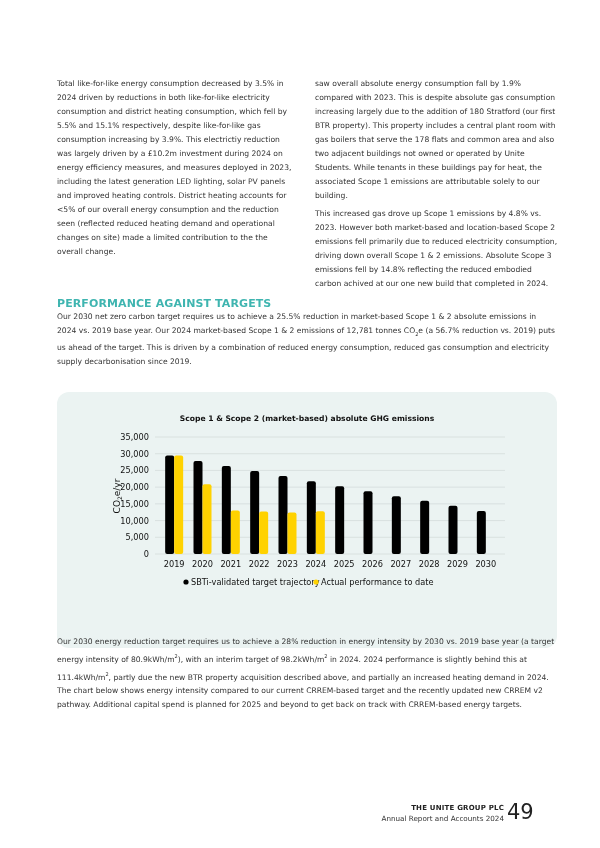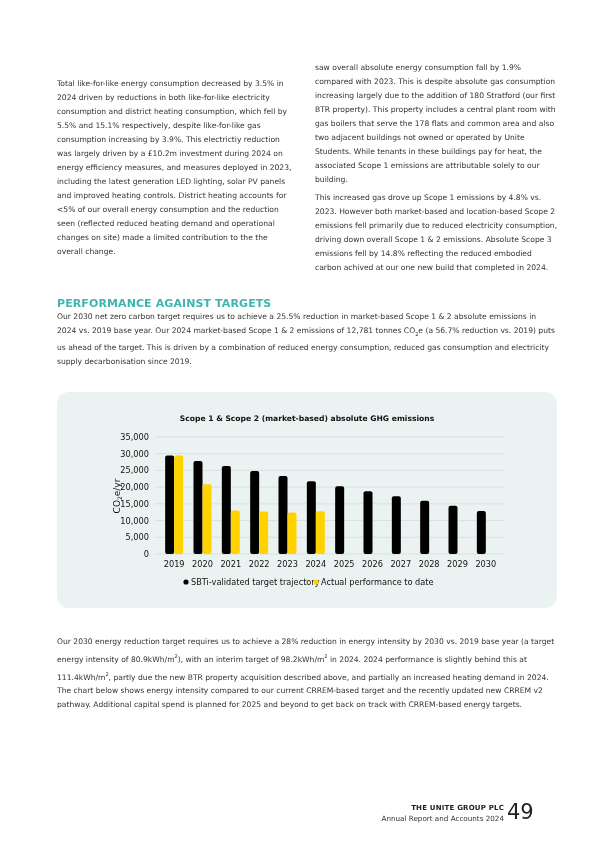--- a/index.html
+++ b/index.html
@@ -1,25 +1,25 @@
 <!DOCTYPE html>
 <html><head>
 <meta charset="utf-8">
 <style>
   html, body { margin: 0; padding: 0; background: #ffffff; }
   body { width: 600px; height: 848px; position: relative; overflow: hidden;
          font-family: "DejaVu Sans", sans-serif; color: #2a2a2a; }
   .para { position: absolute; font-size: 7.6px; line-height: 14px; color: #333; }
   .para p { margin: 0 0 4px 0; }
   #col-left { left: 57px; top: 77px; width: 238px; }
-  #col-right { left: 315px; top: 61px; width: 245px; }
+  #col-right { left: 315px; top: 77px; width: 245px; }
   #section-title { position: absolute; left: 57px; top: 297px; font-size: 11px; font-weight: bold;
                    color: #3fb5b0; letter-spacing: 0.1px; }
   #targets-para { left: 57px; top: 310px; width: 500px; }
-  #chart-box { position: absolute; left: 57px; top: 392px; width: 500px; height: 216px;
+  #chart-box { position: absolute; left: 57px; top: 392px; width: 500px; height: 256px;
                background: #ebf3f2; border-radius: 12px; }
   #chart-svg { position: absolute; left: 0; top: 0; }
   #energy-para { left: 57px; top: 635px; width: 500px; }
   #footer-company { position: absolute; right: 96px; top: 804px; font-size: 7px; font-weight: bold;
                     color: #222; text-align: center; letter-spacing: 0.2px; }
   #footer-report { position: absolute; right: 96px; top: 814px; font-size: 7.2px; color: #333; text-align: right; }
   #page-number { position: absolute; left: 507px; top: 800px; font-size: 21px; color: #222; }
   sub, sup { font-size: 5px; }
 </style>
 </head>

